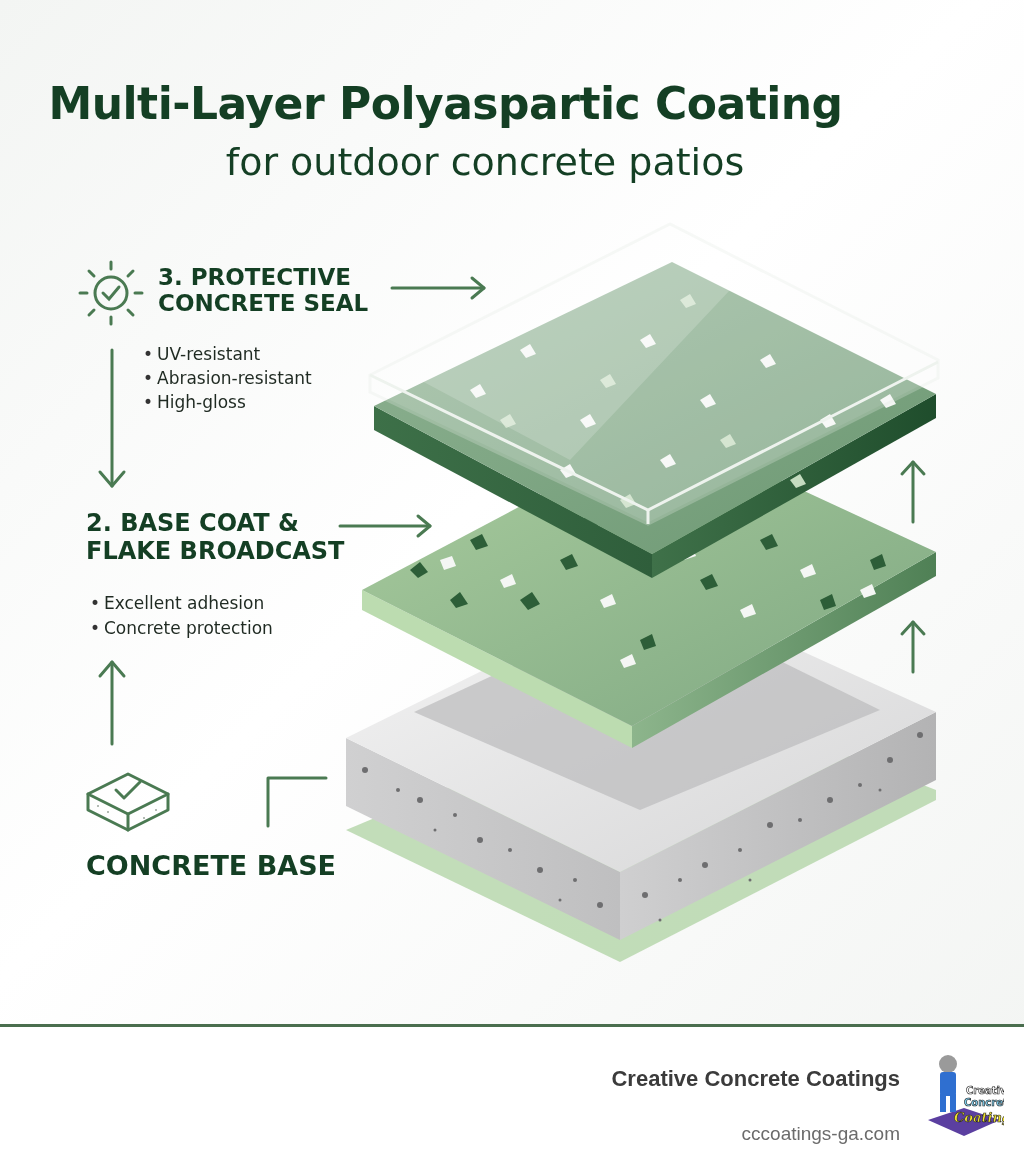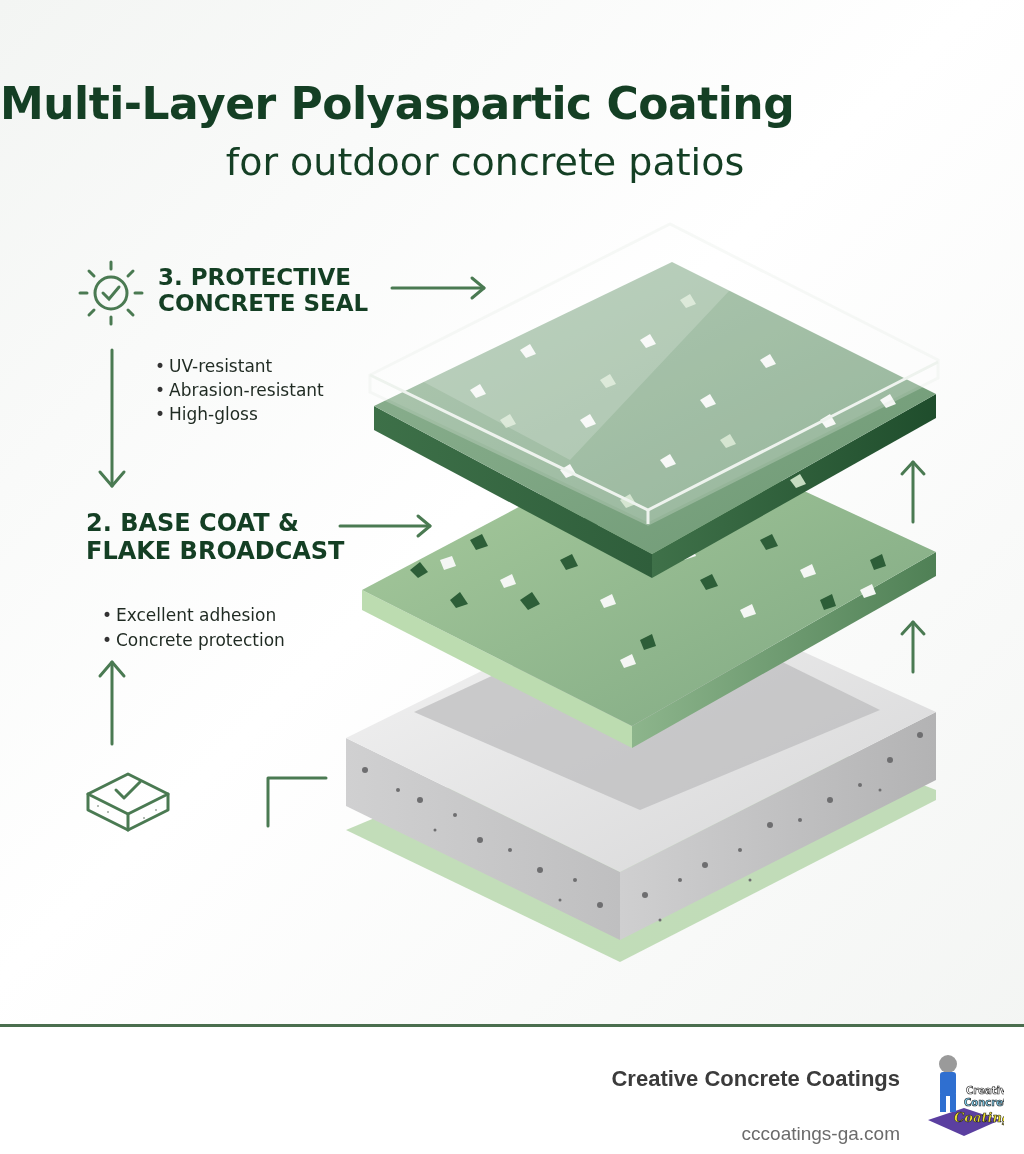--- a/index.html
+++ b/index.html
@@ -2,35 +2,35 @@
 <html><head>
 <meta charset="utf-8">
 <style>
   html, body { margin: 0; padding: 0; }
   body {
     width: 1024px; height: 1154px; position: relative; overflow: hidden;
     background: linear-gradient(135deg, #f3f5f3 0%, #ffffff 45%, #f2f4f2 100%);
     font-family: "Liberation Sans", sans-serif;
   }
   .title {
-    position: absolute; left: 0; top: 78px; width: 891px; 
+    position: absolute; left: 0; top: 78px; width: 891px; text-align: center;
     font-family: "DejaVu Sans", sans-serif; font-weight: bold;
     font-size: 44px; color: #143f24; letter-spacing: -0.5px;
   }
   .subtitle {
     position: absolute; left: 0; top: 140px; width: 970px; text-align: center;
     font-family: "DejaVu Sans", sans-serif;
     font-size: 38px; color: #143f24;
   }
   .label {
     position: absolute; font-family: "DejaVu Sans", sans-serif; font-weight: bold;
     color: #143f24; line-height: 1.15;
   }
   .label span { display: block; }
-  .bullets { position: absolute; margin: 12px; padding: 0; list-style: none;
+  .bullets { position: absolute; margin: 0; padding: 0; list-style: none;
     font-family: "DejaVu Sans", sans-serif; color: #1f2a22; }
   .bullets li { position: relative; padding-left: 14px; }
   .bullets li::before { content: "•"; position: absolute; left: 0; color: #333; }
   svg.abs { position: absolute; left: 0; top: 0; }
   .footer-line { position: absolute; left: 0; top: 1024px; width: 1024px; height: 3px; background: #4a6e4e; }
   .footer { position: absolute; left: 0; top: 1027px; width: 1024px; height: 127px; background: #ffffff; }
   .brand { position: absolute; right: 124px; top: 1066px; font-weight: bold; font-size: 22px; color: #3b3b3b; text-align: right; }
   .url { position: absolute; right: 124px; top: 1091px; font-size: 19px; color: #6b6b6b; text-align: right; margin-top: 32px; }
   .logo { position: absolute; left: 924px; top: 1050px; width: 80px; height: 90px; }
 </style>
@@ -229,20 +229,21 @@
 <div class="label" style="left:86px;top:510px;font-size:24px;">
   <span>2. BASE COAT &amp;</span>
   <span>FLAKE BROADCAST</span>
 </div>
 <ul class="bullets" style="left:90px;top:591px;font-size:17px;line-height:25px;">
   <li>Excellent adhesion</li>
   <li>Concrete protection</li>
 </ul>
 
 <div class="label" style="left:86px;top:850px;font-size:27px;">
+  <span>CONCRETE BASE</span>
 </div>
 
 <div class="footer-line"></div>
 <div class="footer"></div>
 <div class="brand">Creative Concrete Coatings</div>
 <div class="url">cccoatings-ga.com</div>
 
 <svg class="logo" viewBox="0 0 80 90">
   <polygon points="4,70 40,58 76,70 40,86" fill="#5b3fa0"></polygon>
   <circle cx="24" cy="14" r="9" fill="#9a9a9a"></circle>

